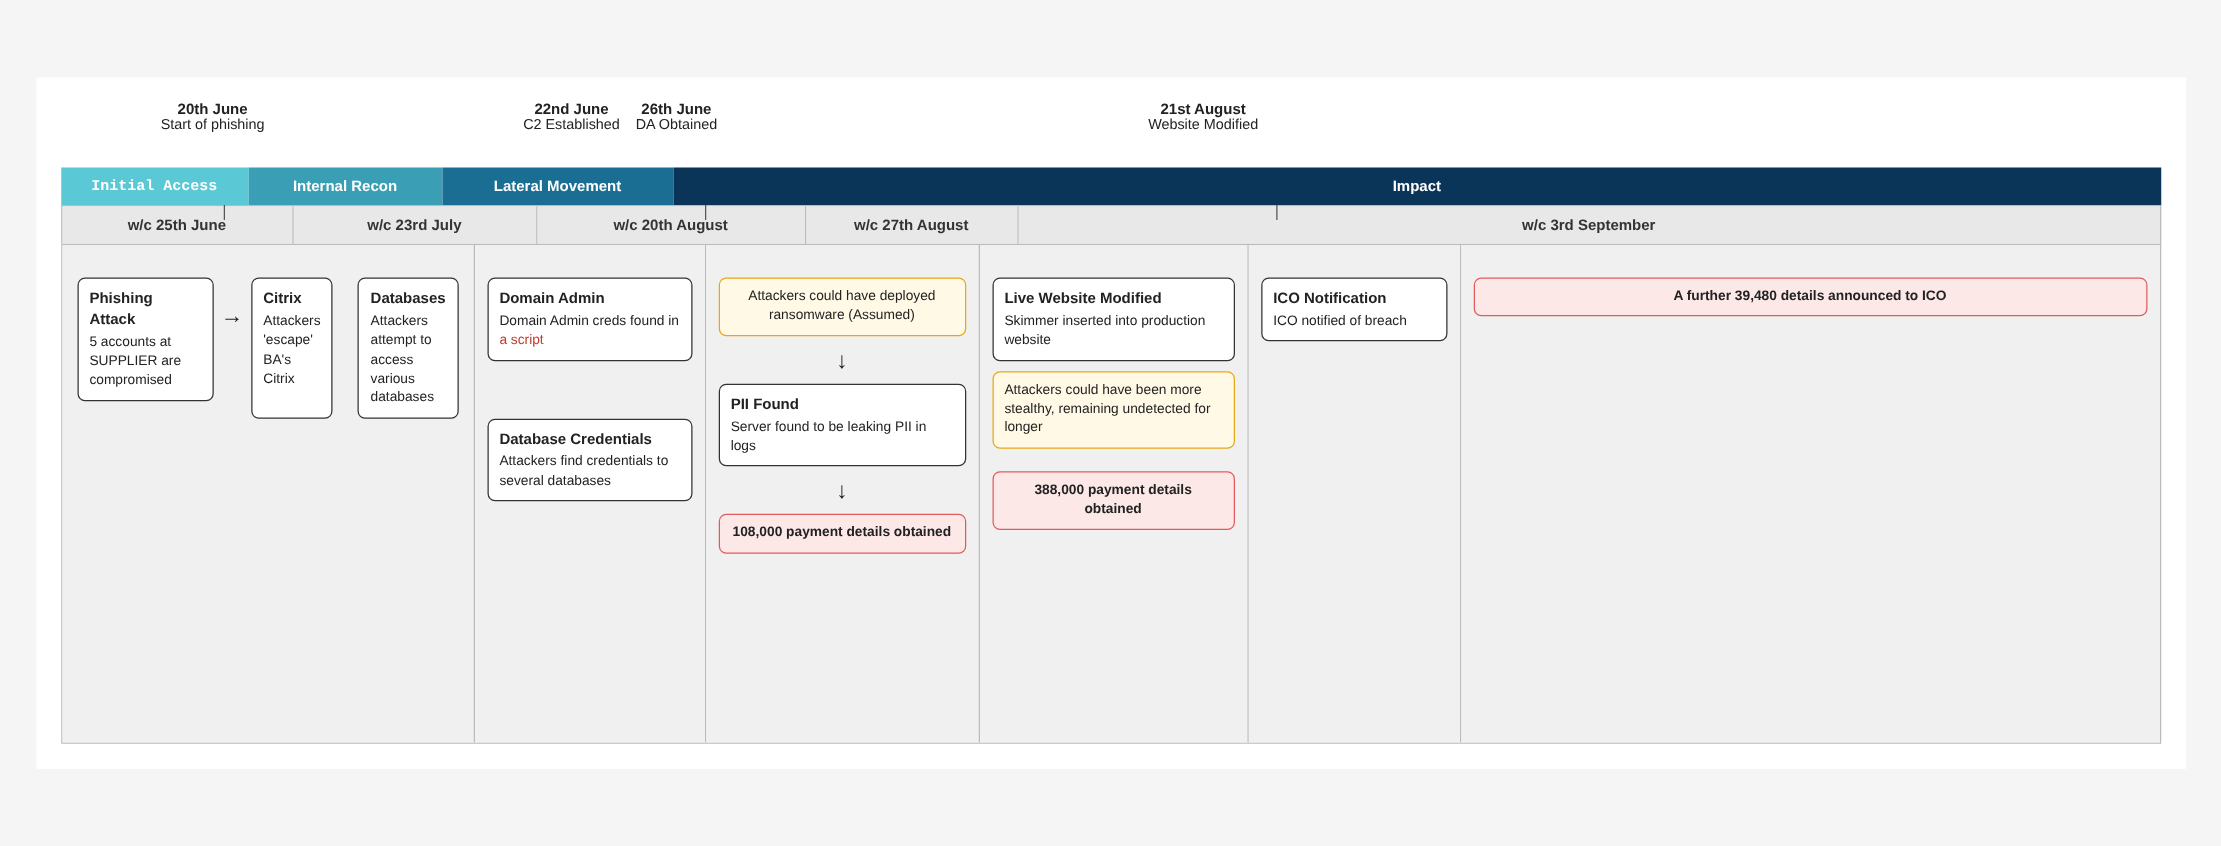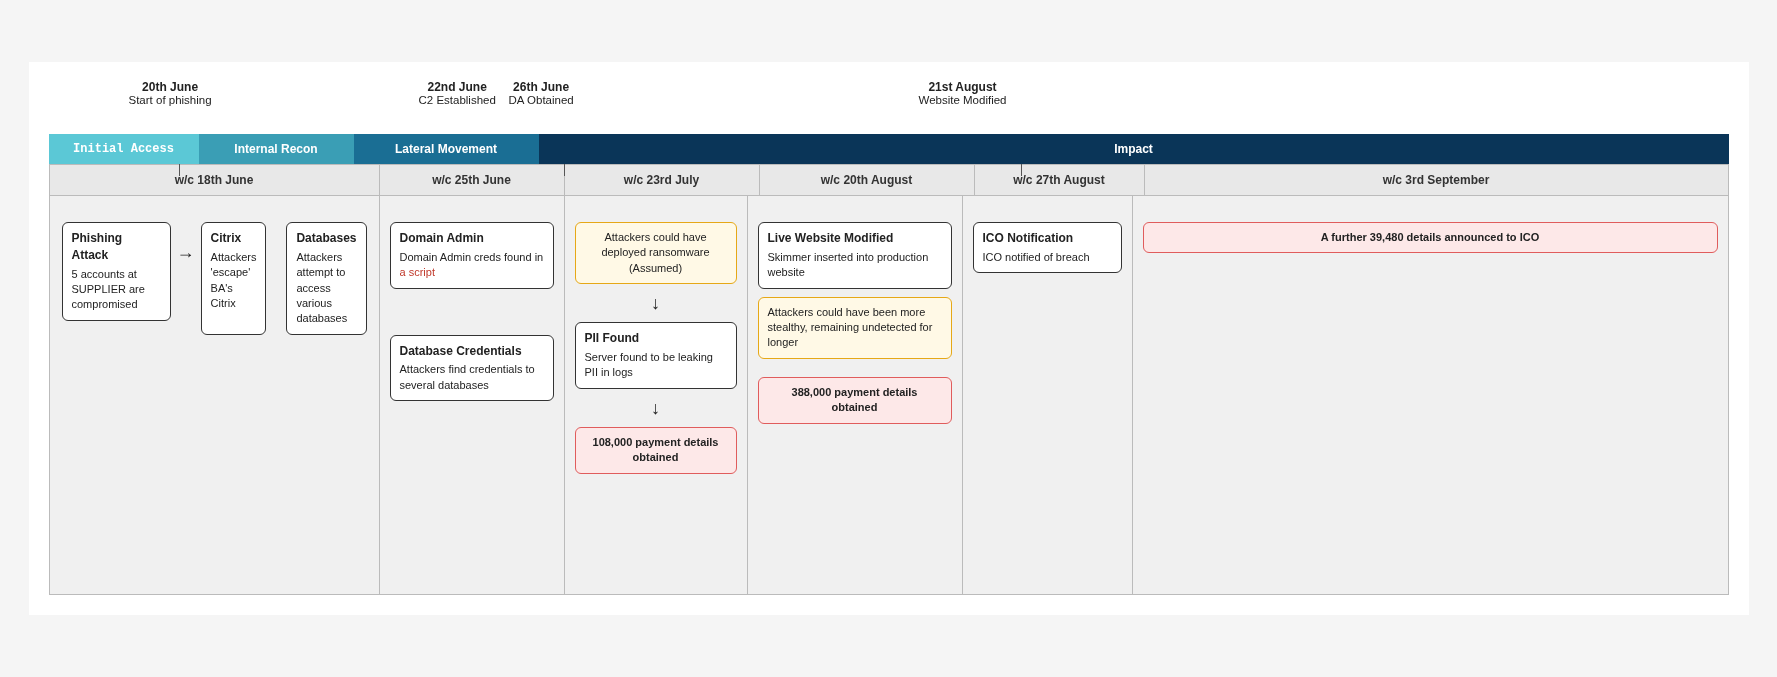--- a/index.html
+++ b/index.html
@@ -120,21 +120,21 @@
     }
     .card-assumed {
       border: 1.5px solid #e6a817;
       background: #fff9e6;
       text-align: center;
     }
 
     
     .col-jun18 { width: 330px; }
     .col-jun25 { width: 185px; }
-    .col-jul23 { width: 183px; }
+    .col-jul23 { width: 219px; }
     .col-aug20 { width: 215px; }
     .col-aug27 { width: 170px; }
     .col-sep3  { width: 185px; }
     .arrow-down {
       text-align: center;
       font-size: 18px;
       line-height: 1;
       margin: 2px auto;
     }
     .text-red-inline {
@@ -185,21 +185,20 @@
     <div class="phase-segment phase-impact" style="flex:1;">
       <span>Impact</span>
     </div>
 
     <div class="vertical-tick" style="left:130px;"></div>
     <div class="vertical-tick" style="left:515px;"></div>
     <div class="vertical-tick" style="left:972px;"></div>
   </div>
 
   <div class="weeks-row">
-    <div class="week-cell" style="width:330px;">w/c 18th June</div>
     <div class="week-cell" style="width:185px;">w/c 25th June</div>
     <div class="week-cell" style="width:195px;">w/c 23rd July</div>
     <div class="week-cell" style="width:215px;">w/c 20th August</div>
     <div class="week-cell" style="width:170px;">w/c 27th August</div>
     <div class="week-cell" style="flex:1;">w/c 3rd September</div>
   </div>
 
   <div class="content-area">
 
     <div class="col col-jun18" style="background:#f0f0f0; padding:16px 12px;">

